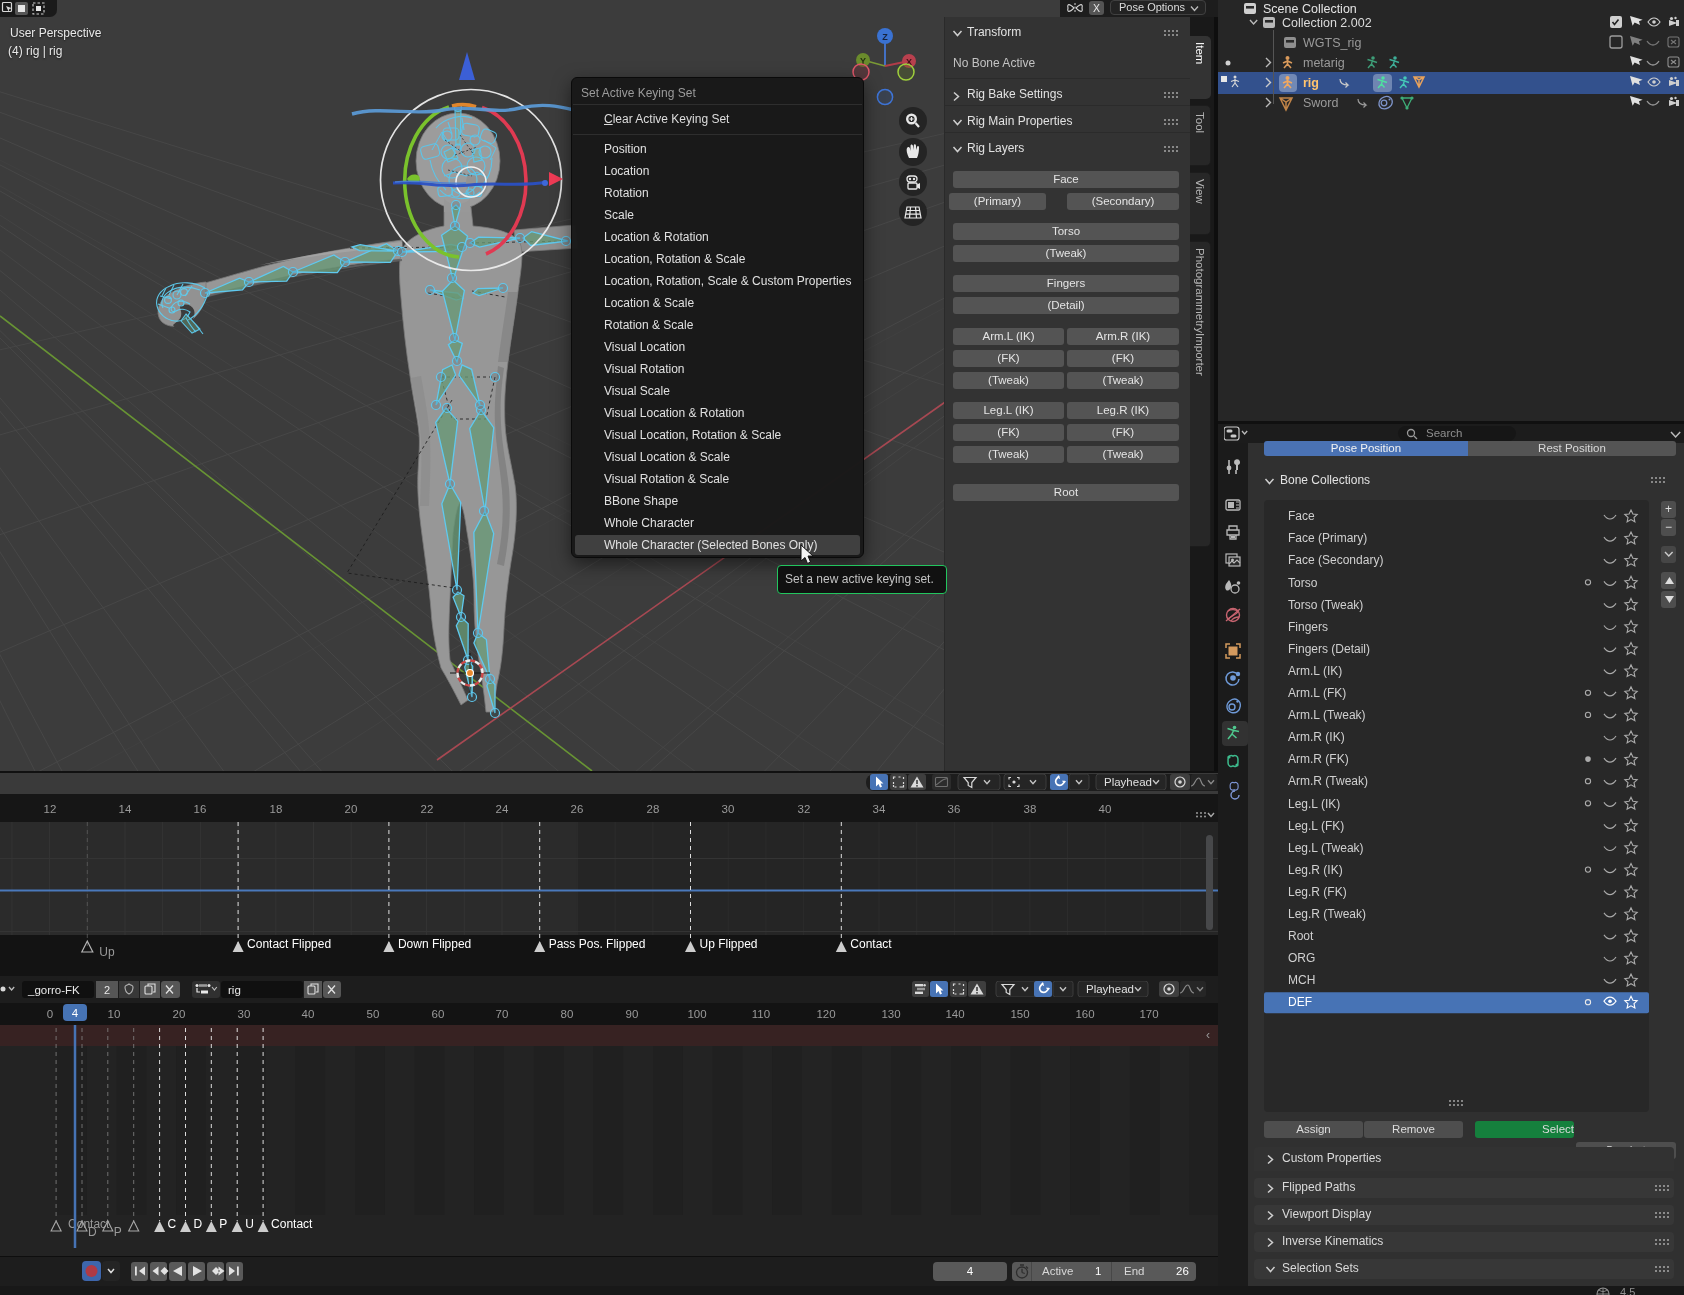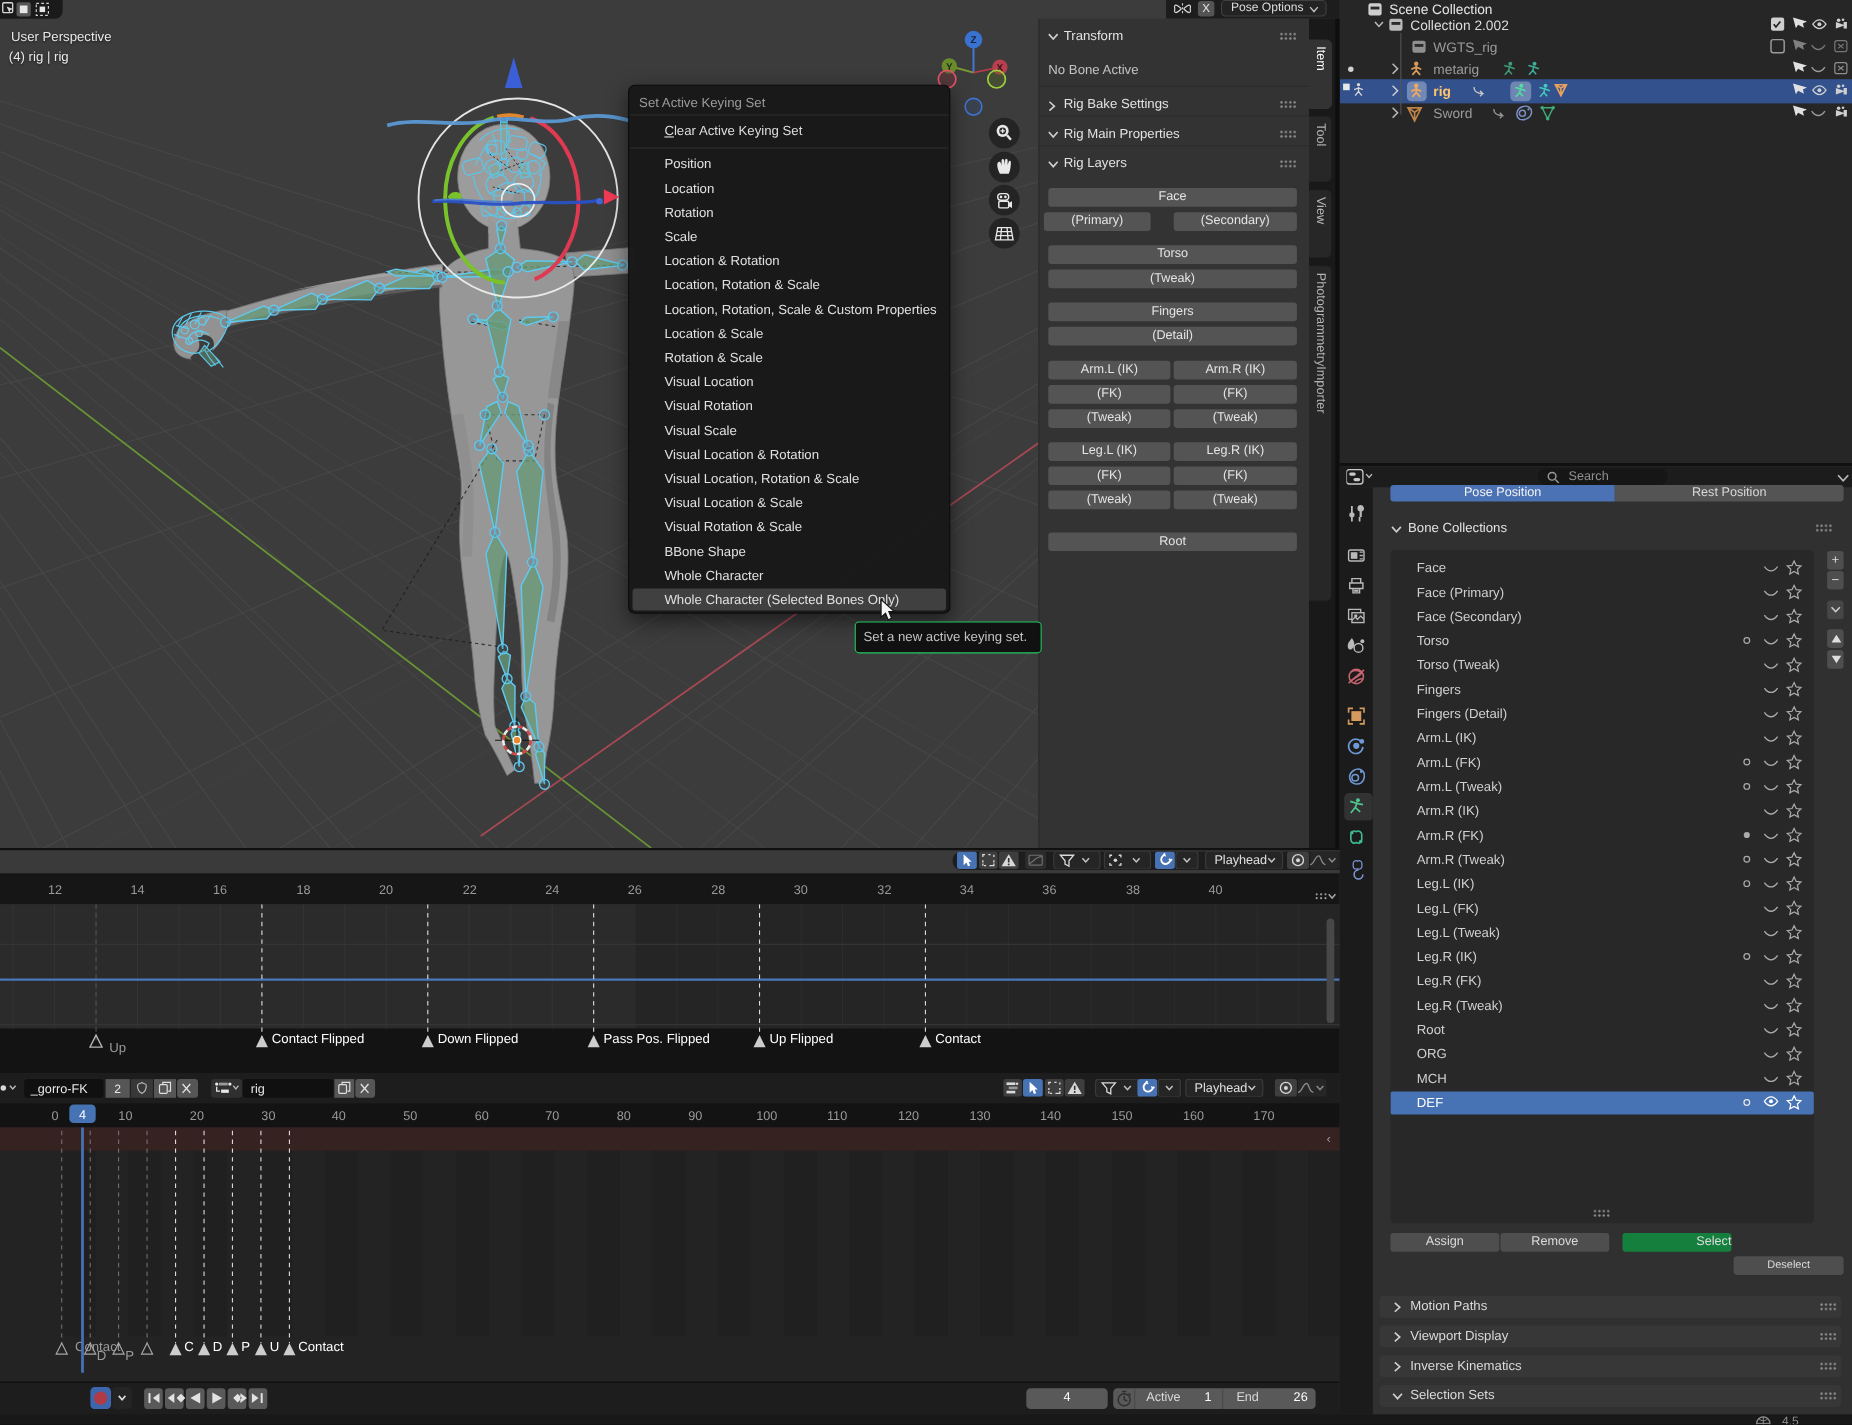--- a/index.html
+++ b/index.html
@@ -980,25 +980,31 @@
 <div class="abs" style="left:443px;top:167px;width:15px;height:17px;background:#4e4e4e;border-radius:3px">
         <svg style="position:absolute;left:3.5px;top:5px" width="9" height="8">
           <path d="M4.5,7 L9,0 L0,0 Z" fill="#ddd"></path>
         </svg>
       </div>
 <div class="grip" style="left:230px;top:675px"></div>
 <div class="abs" style="left:46px;top:697px;width:99px;height:17px;background:#4e4e4e;border-radius:3px;color:#dcdcdc;font-size:11.5px;text-align:center;line-height:17px">Assign</div>
 <div class="abs" style="left:146px;top:697px;width:99px;height:17px;background:#4e4e4e;border-radius:3px;color:#dcdcdc;font-size:11.5px;text-align:center;line-height:17px">Remove</div>
 <div class="abs" style="left:257px;top:697px;width:99px;height:17px;background:#15803d;border-radius:3px;color:#dcdcdc;font-size:11.5px;text-align:right;line-height:17px">Select</div>
 <div class="abs" style="left:358px;top:718px;width:100px;height:17px;background:#4e4e4e;border-radius:3px;color:#dcdcdc;font-size:10px;text-align:center;line-height:17px">Deselect</div>
+<div class="abs" style="left:36px;top:723px;width:420px;height:24px;background:#323232;border-radius:4px 4px 0 0">
+        <svg style="position:absolute;left:12px;top:7px" width="9" height="11">
+          <path d="M2,1.5 l4.5,4 -4.5,4" fill="none" stroke="#cfcfcf" stroke-width="1.5"></path>
+        </svg>
+        <span style="position:absolute;left:28px;top:4px;color:#dadada;font-size:12px">Custom Properties</span>
+      </div>
 <div class="abs" style="left:36px;top:754px;width:420px;height:20px;background:#373737;border-radius:4px">
         <svg style="position:absolute;left:12px;top:5px" width="9" height="11">
           <path d="M2,1.5 l4.5,4 -4.5,4" fill="none" stroke="#cfcfcf" stroke-width="1.5"></path>
         </svg>
-        <span style="position:absolute;left:28px;top:2px;color:#dadada;font-size:12px">Motion Paths</span>
+        <span style="position:absolute;left:28px;top:2px;color:#dadada;font-size:12px">Flipped Paths</span>
         <div class="grip" style="left:400px;top:6px"></div>
       </div>
 <div class="abs" style="left:36px;top:781px;width:420px;height:20px;background:#373737;border-radius:4px">
         <svg style="position:absolute;left:12px;top:5px" width="9" height="11">
           <path d="M2,1.5 l4.5,4 -4.5,4" fill="none" stroke="#cfcfcf" stroke-width="1.5"></path>
         </svg>
         <span style="position:absolute;left:28px;top:2px;color:#dadada;font-size:12px">Viewport Display</span>
         <div class="grip" style="left:400px;top:6px"></div>
       </div>
 <div class="abs" style="left:36px;top:808px;width:420px;height:20px;background:#373737;border-radius:4px">

